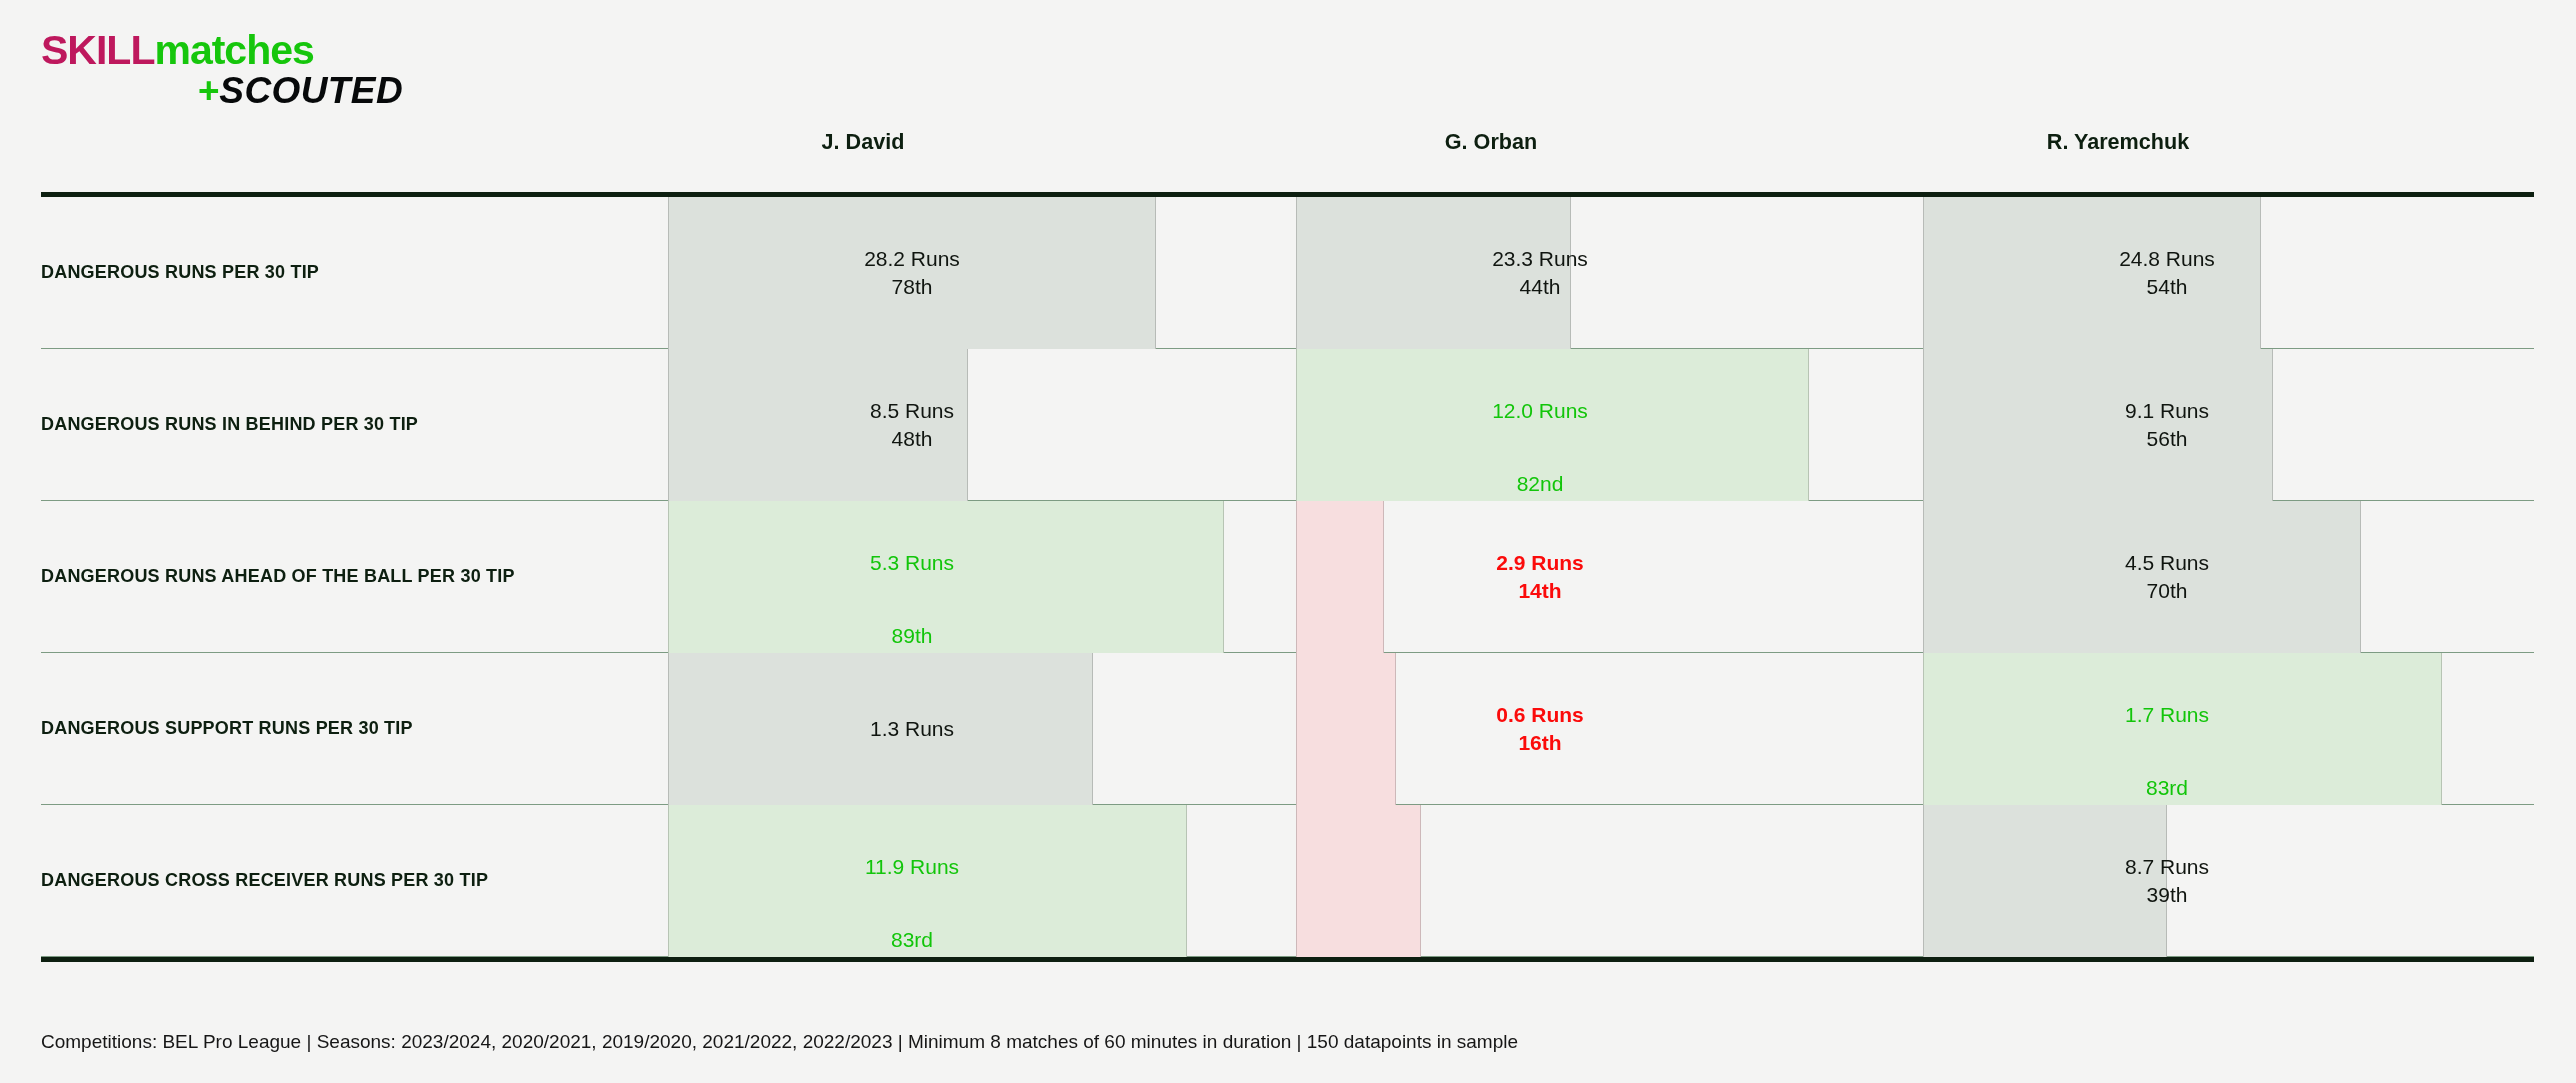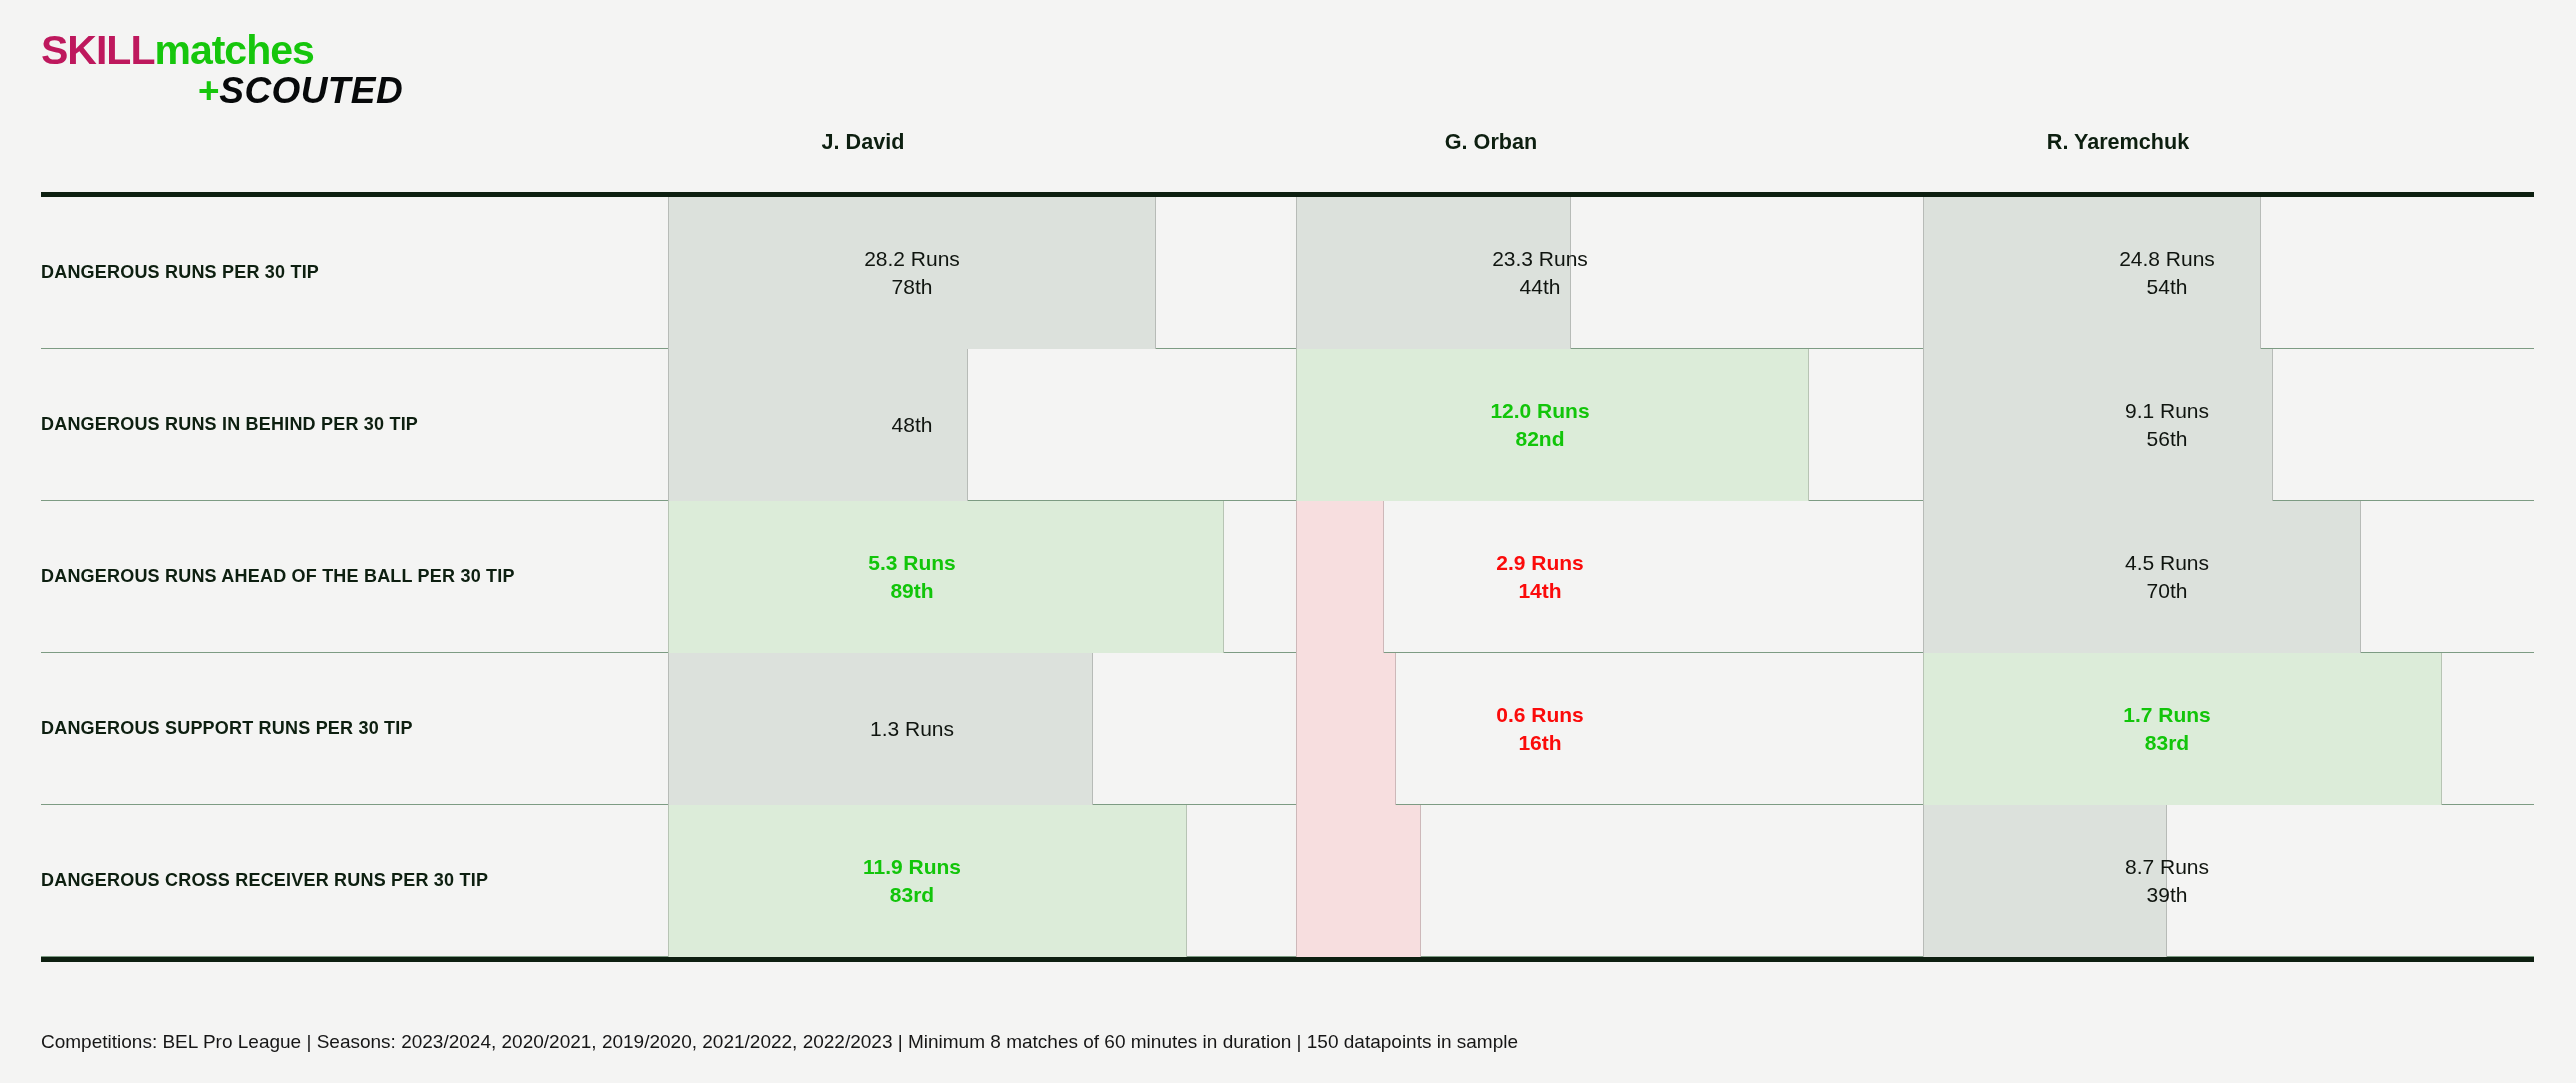--- a/index.html
+++ b/index.html
@@ -120,21 +120,21 @@
     top: 50%;
     transform: translateY(-50%);
     text-align: center;
     line-height: 1.35;
     white-space: nowrap;
     pointer-events: none;
   }
   .cell-value { font-size: 21px; }
   .cell-rank  { font-size: 21px; }
   .t-neutral { color: #101510; font-weight: 400; }
-  .t-good    { color: #12c50a; font-weight: 700; }
+  .t-good    { color: #12c50a; font-weight: 400; margin-top: 45px; }
   .t-bad     { color: #fb0b0b; font-weight: 700; }
 
   
   .footer {
     position: absolute;
     left: 41px;
     top: 1031px;
     font-size: 19px;
     color: #161616;
     white-space: nowrap;
@@ -175,20 +175,21 @@
       <div class="cell-text" style="left:1882px; width:488px;">
         <div class="cell-value t-neutral">24.8 Runs</div>
         <div class="cell-rank t-neutral">54th</div>
       </div>
     </div>
 
     <div class="row">
       <div class="metric-label"><span>DANGEROUS RUNS IN BEHIND PER 30 TIP</span></div>
       <div class="bar neutral" style="left:627px; width:300px;"></div>
       <div class="cell-text" style="left:627px; width:488px;">
+        <div class="cell-value t-neutral">8.5 Runs</div>
         <div class="cell-rank t-neutral">48th</div>
       </div>
       <div class="bar good" style="left:1255px; width:513px;"></div>
       <div class="cell-text" style="left:1255px; width:488px;">
         <div class="cell-value t-good">12.0 Runs</div>
         <div class="cell-rank t-good">82nd</div>
       </div>
       <div class="bar neutral" style="left:1882px; width:350px;"></div>
       <div class="cell-text" style="left:1882px; width:488px;">
         <div class="cell-value t-neutral">9.1 Runs</div>

